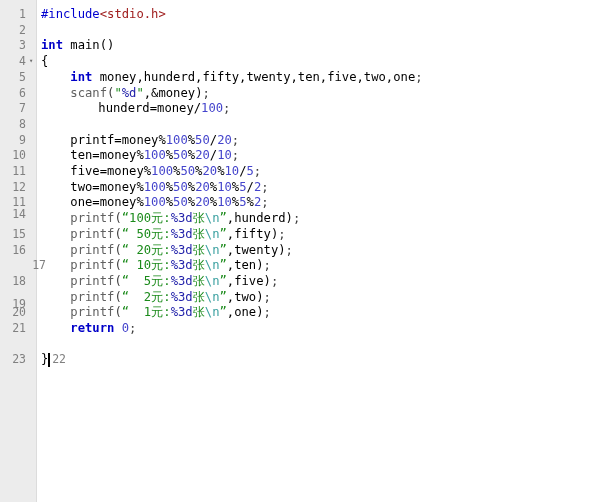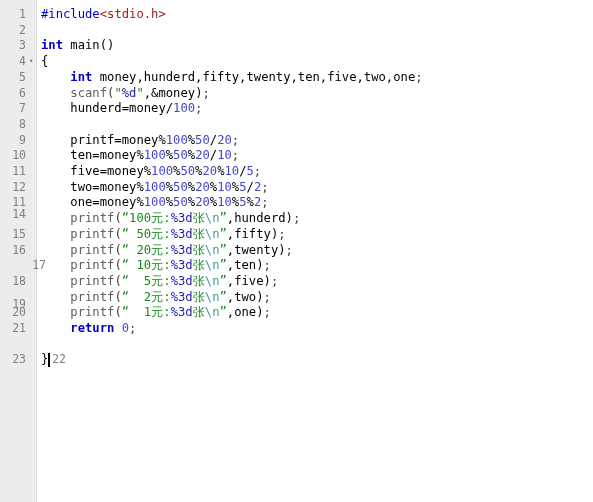--- a/index.html
+++ b/index.html
@@ -169,21 +169,21 @@
       <div class="fold-marker" style="top: 54.1px;">▾</div>
     </div>
 
   <div id="code-area">
       <div class="code-line" style="top: 7px;"><span class="txt"><span class="t-pre">#include</span><span class="t-header">&lt;stdio.h&gt;</span></span></div>
       <div class="code-line" style="top: 22.7px;"><span class="txt">&nbsp;</span></div>
       <div class="code-line" style="top: 38.4px;"><span class="txt"><span class="t-kw">int</span><span class="t-id"> main()</span></span></div>
       <div class="code-line" style="top: 54.1px;"><span class="txt"><span class="t-brace">{</span></span></div>
       <div class="code-line" style="top: 69.8px;"><span class="txt"><span class="t-id">    </span><span class="t-kw">int</span><span class="t-id"> money,hunderd,fifty,twenty,ten,five,two,one</span><span class="t-punct">;</span></span></div>
       <div class="code-line" style="top: 85.5px;"><span class="txt"><span class="t-id">    </span><span class="t-fn">scanf</span><span class="t-punct">(</span><span class="t-str">"</span><span class="t-fmt">%d</span><span class="t-str">"</span><span class="t-id">,&amp;money)</span><span class="t-punct">;</span></span></div>
-      <div class="code-line" style="top: 101.2px;"><span class="txt"><span class="t-id">    hunderd=money/</span><span class="t-num">100</span><span class="t-punct">;</span></span></div>
+      <div class="code-line" style="top: 101.2px; padding-left: 28px;"><span class="txt"><span class="t-id">    hunderd=money/</span><span class="t-num">100</span><span class="t-punct">;</span></span></div>
       <div class="code-line" style="top: 132.6px;"><span class="txt"><span class="t-id">    printf=money%</span><span class="t-num">100</span><span class="t-id">%</span><span class="t-num">50</span><span class="t-id">/</span><span class="t-num">20</span><span class="t-punct">;</span></span></div>
       <div class="code-line" style="top: 148.3px;"><span class="txt"><span class="t-id">    ten=money%</span><span class="t-num">100</span><span class="t-id">%</span><span class="t-num">50</span><span class="t-id">%</span><span class="t-num">20</span><span class="t-id">/</span><span class="t-num">10</span><span class="t-punct">;</span></span></div>
       <div class="code-line" style="top: 164px;"><span class="txt"><span class="t-id">    five=money%</span><span class="t-num">100</span><span class="t-id">%</span><span class="t-num">50</span><span class="t-id">%</span><span class="t-num">20</span><span class="t-id">%</span><span class="t-num">10</span><span class="t-id">/</span><span class="t-num">5</span><span class="t-punct">;</span></span></div>
       <div class="code-line" style="top: 179.7px;"><span class="txt"><span class="t-id">    two=money%</span><span class="t-num">100</span><span class="t-id">%</span><span class="t-num">50</span><span class="t-id">%</span><span class="t-num">20</span><span class="t-id">%</span><span class="t-num">10</span><span class="t-id">%</span><span class="t-num">5</span><span class="t-id">/</span><span class="t-num">2</span><span class="t-punct">;</span></span></div>
       <div class="code-line" style="top: 195.4px;"><span class="txt"><span class="t-id">    one=money%</span><span class="t-num">100</span><span class="t-id">%</span><span class="t-num">50</span><span class="t-id">%</span><span class="t-num">20</span><span class="t-id">%</span><span class="t-num">10</span><span class="t-id">%</span><span class="t-num">5</span><span class="t-id">%</span><span class="t-num">2</span><span class="t-punct">;</span></span></div>
       <div class="code-line" style="top: 211.1px;"><span class="txt"><span class="t-id">    </span><span class="t-fn">printf</span><span class="t-punct">(</span><span class="t-str">“100</span><span class="t-cjk">元</span><span class="t-str">:</span><span class="t-fmt">%3d</span><span class="t-cjk">张</span><span class="t-esc">\n</span><span class="t-str">”</span><span class="t-id">,hunderd)</span><span class="t-punct">;</span></span></div>
       <div class="code-line" style="top: 226.8px;"><span class="txt"><span class="t-id">    </span><span class="t-fn">printf</span><span class="t-punct">(</span><span class="t-str">“ 50</span><span class="t-cjk">元</span><span class="t-str">:</span><span class="t-fmt">%3d</span><span class="t-cjk">张</span><span class="t-esc">\n</span><span class="t-str">”</span><span class="t-id">,fifty)</span><span class="t-punct">;</span></span></div>
       <div class="code-line" style="top: 242.5px;"><span class="txt"><span class="t-id">    </span><span class="t-fn">printf</span><span class="t-punct">(</span><span class="t-str">“ 20</span><span class="t-cjk">元</span><span class="t-str">:</span><span class="t-fmt">%3d</span><span class="t-cjk">张</span><span class="t-esc">\n</span><span class="t-str">”</span><span class="t-id">,twenty)</span><span class="t-punct">;</span></span></div>
       <div class="code-line" style="top: 258.2px;"><span class="txt"><span class="t-id">    </span><span class="t-fn">printf</span><span class="t-punct">(</span><span class="t-str">“ 10</span><span class="t-cjk">元</span><span class="t-str">:</span><span class="t-fmt">%3d</span><span class="t-cjk">张</span><span class="t-esc">\n</span><span class="t-str">”</span><span class="t-id">,ten)</span><span class="t-punct">;</span></span></div>
       <div class="code-line" style="top: 273.9px;"><span class="txt"><span class="t-id">    </span><span class="t-fn">printf</span><span class="t-punct">(</span><span class="t-str">“  5</span><span class="t-cjk">元</span><span class="t-str">:</span><span class="t-fmt">%3d</span><span class="t-cjk">张</span><span class="t-esc">\n</span><span class="t-str">”</span><span class="t-id">,five)</span><span class="t-punct">;</span></span></div>

